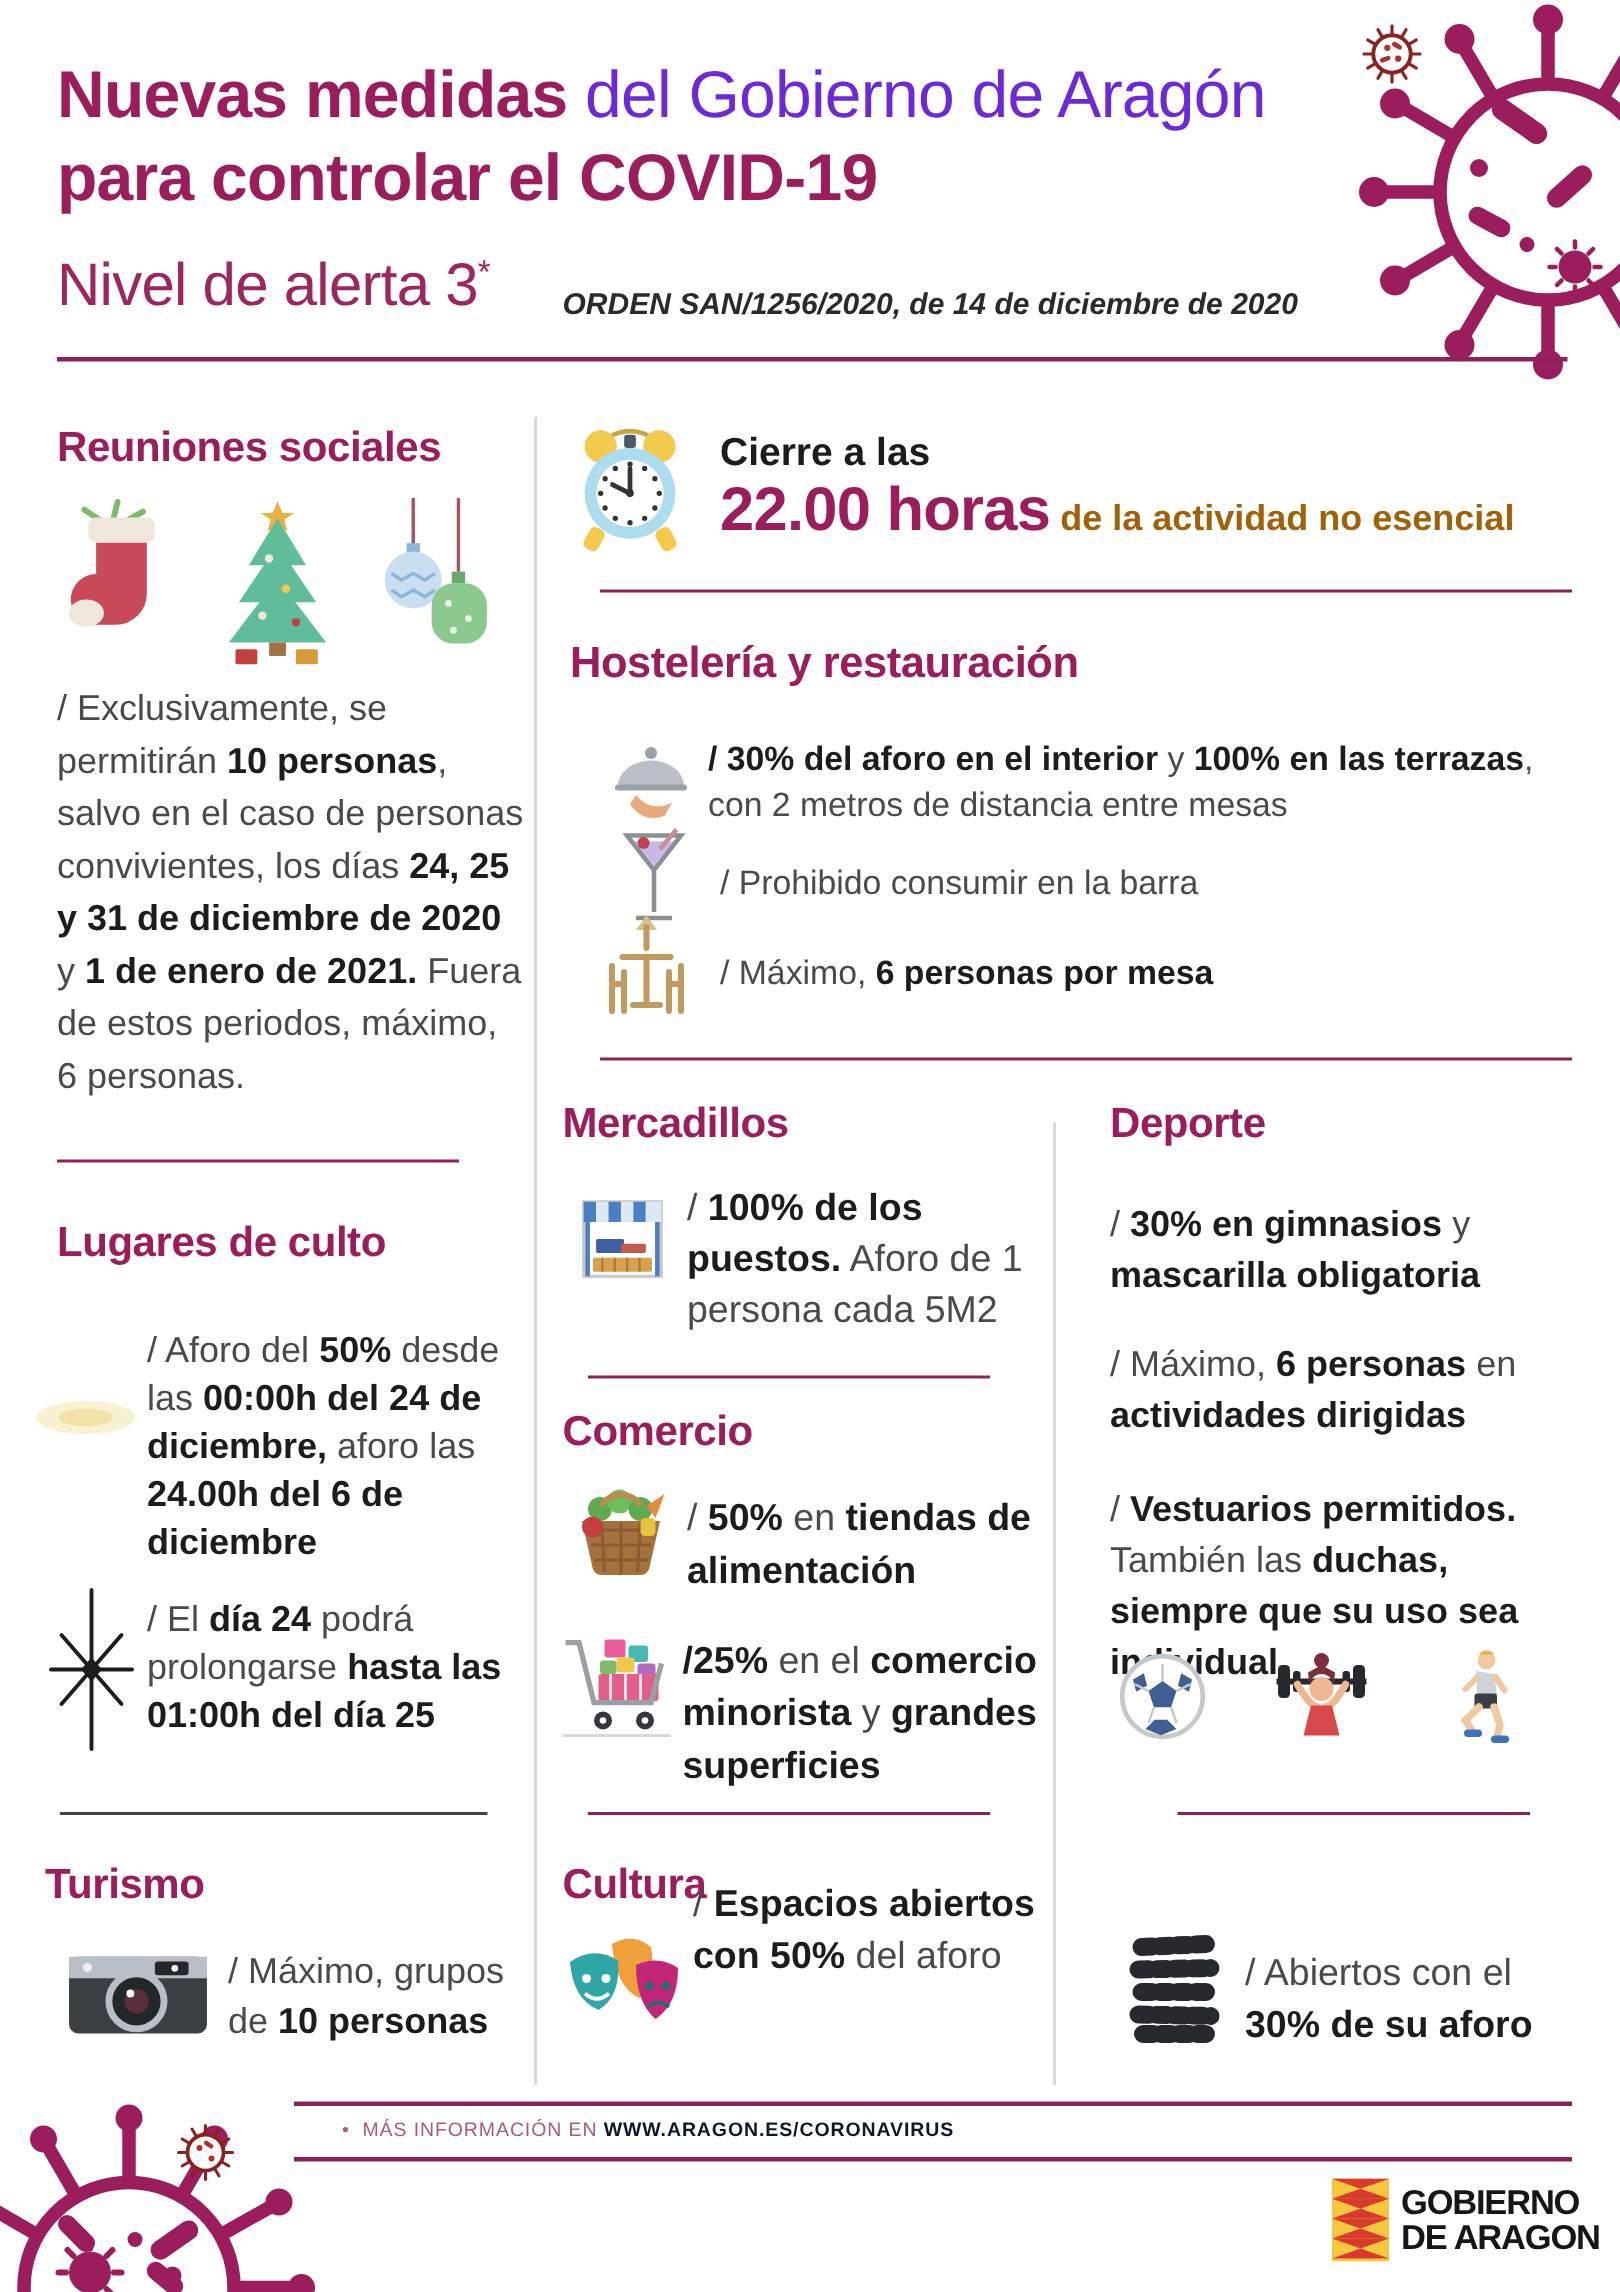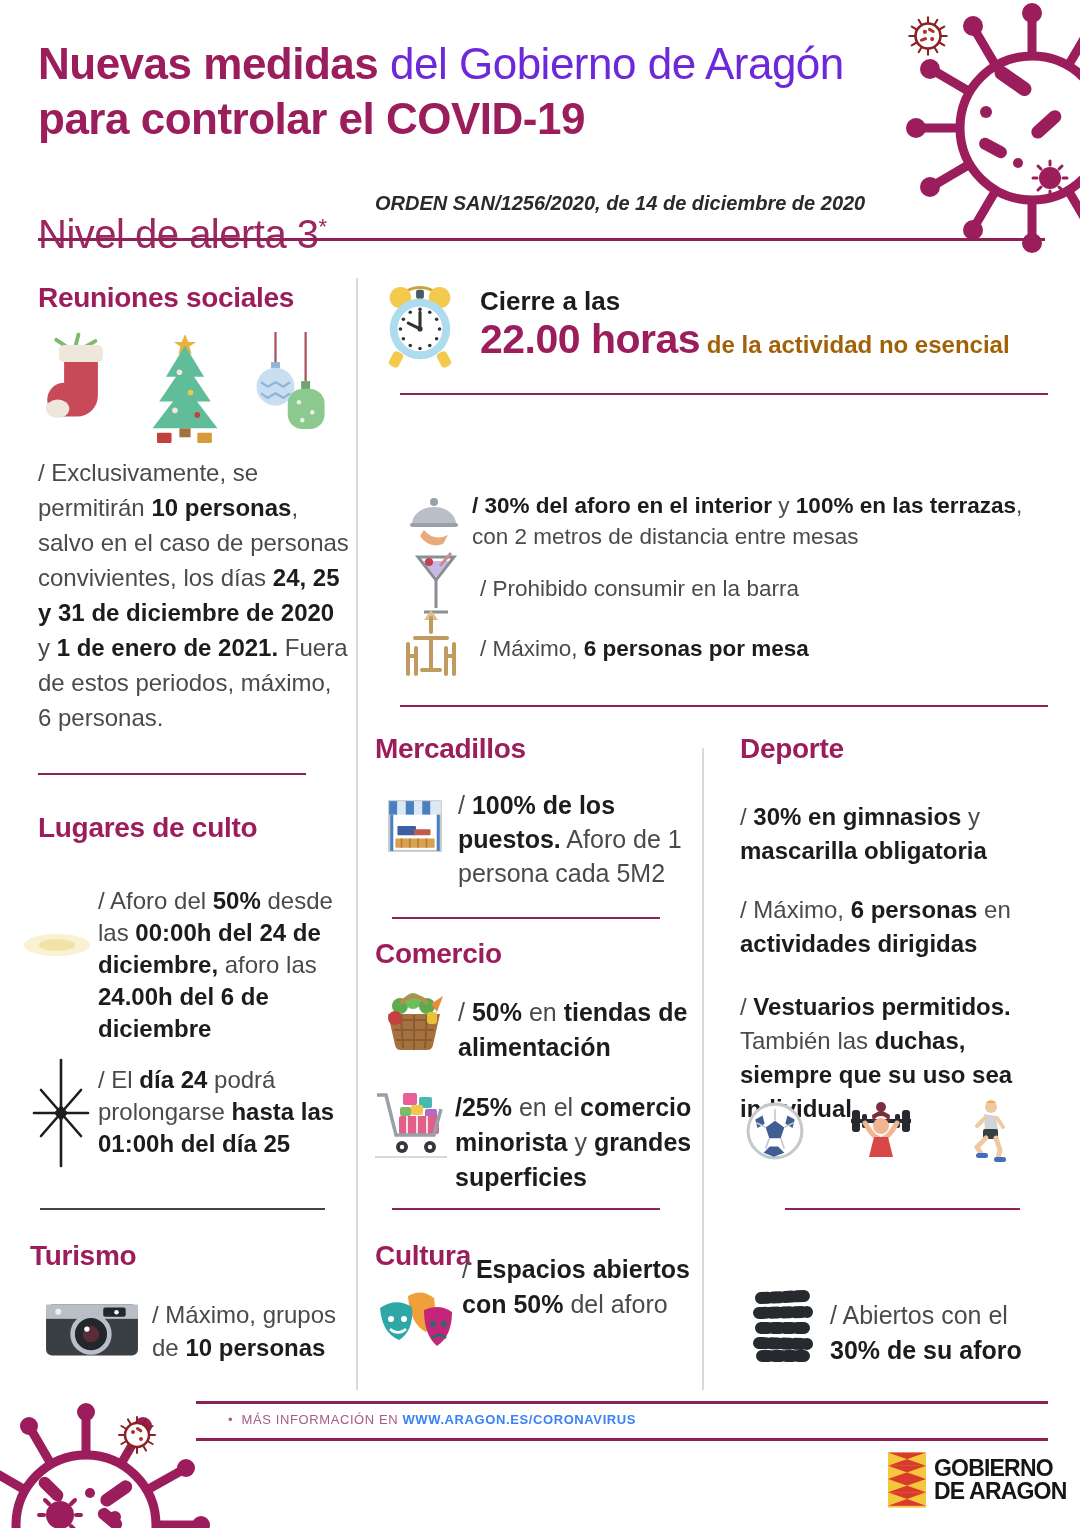--- a/index.html
+++ b/index.html
@@ -18,27 +18,27 @@
   .c-maroon{color:#9b1d5c;}
   .c-dark{color:#6d28d9;}
   
   .rule{background:#8e2157;height:2px;}
   .rule-thick{background:#8e2157;height:3px;}
   .vrule{background:#d9d9d9;width:2px;}
   .rule-dark{background:#4a4045;height:2px;}
   sup{font-size:55%;}
   .title{font-size:44px;line-height:1.26;font-weight:700;letter-spacing:-0.5px;}
   .title .c-dark{font-weight:400;}
-  .alert{font-size:40px;font-weight:400;color:#9b2660;letter-spacing:-0.5px;margin-top:44px;}
+  .alert{font-size:40px;font-weight:400;color:#9b2660;letter-spacing:-0.5px;}
   .orden{font-size:20px;font-style:italic;font-weight:700;color:#2a2a2a;}
   .cierre-1{font-size:26px;font-weight:700;color:#1c1c1c;}
   .cierre-time{font-size:41px;font-weight:700;color:#9b1d5c;letter-spacing:-0.5px;}
   .cierre-2{font-size:24px;font-weight:700;color:#a16207;}
   .foot-info{font-size:13px;letter-spacing:0.6px;color:#a85c82;font-weight:400;}
-  .foot-info .b{color:#3b82f6;font-weight:700;}
+  .foot-info .b{color:#0f172a;font-weight:700;}
   .logo-txt{font-size:23px;line-height:1.02;font-weight:700;color:#161616;letter-spacing:-0.8px;}
 </style>
 </head>
 <body>
 
 <div class="page">
 
   <svg class="abs" style="right:0;top:0;" width="200" height="262" viewBox="0 0 200 262">
     <g stroke="#9b1d5c" stroke-width="9" stroke-linecap="round">
       <line x1="152" y1="200" x2="152" y2="238"></line>
@@ -219,20 +219,21 @@
     </g>
     <path d="M43 51 V34 M43 51 L31 45" stroke="#333333" stroke-width="3.2" stroke-linecap="round" fill="none"></path>
     <circle cx="43" cy="51" r="2.6" fill="#333333"></circle>
   </svg>
   <div class="abs cierre-1" style="left:480px;top:286px;">Cierre a las</div>
   <div class="abs" style="left:480px;top:316px;width:570px;">
     <span class="cierre-time">22.00 horas</span><span class="cierre-2"> de la actividad no esencial</span>
   </div>
   <div class="abs rule" style="left:400px;top:393px;width:648px;"></div>
 
+  <div class="abs sec-h" style="left:380px;top:426px;font-size:29px;">Hostelería y restauración</div>
 
   <svg class="abs" style="left:406px;top:492px;" width="56" height="56" viewBox="0 0 56 56">
     <circle cx="28" cy="10" r="4" fill="#9aa0a8"></circle>
     <path d="M6 32 a22 17 0 0 1 44 0 z" fill="#b9bec7"></path>
     <rect x="4" y="31" width="48" height="4" rx="2" fill="#9aa0a8"></rect>
     <path d="M18 38 q10 12 24 5 l-5 9 q-14 5 -23 -8 z" fill="#e9aa7b"></path>
   </svg>
   <div class="abs txt" style="left:472px;top:490px;width:585px;font-size:22.5px;line-height:31px;"><span class="b">/ 30% del aforo en el interior</span><span> y </span><span class="b">100% en las terrazas</span><span>, con 2 metros de distancia entre mesas</span></div>
 
   <svg class="abs" style="left:414px;top:552px;" width="44" height="70" viewBox="0 0 44 70">

